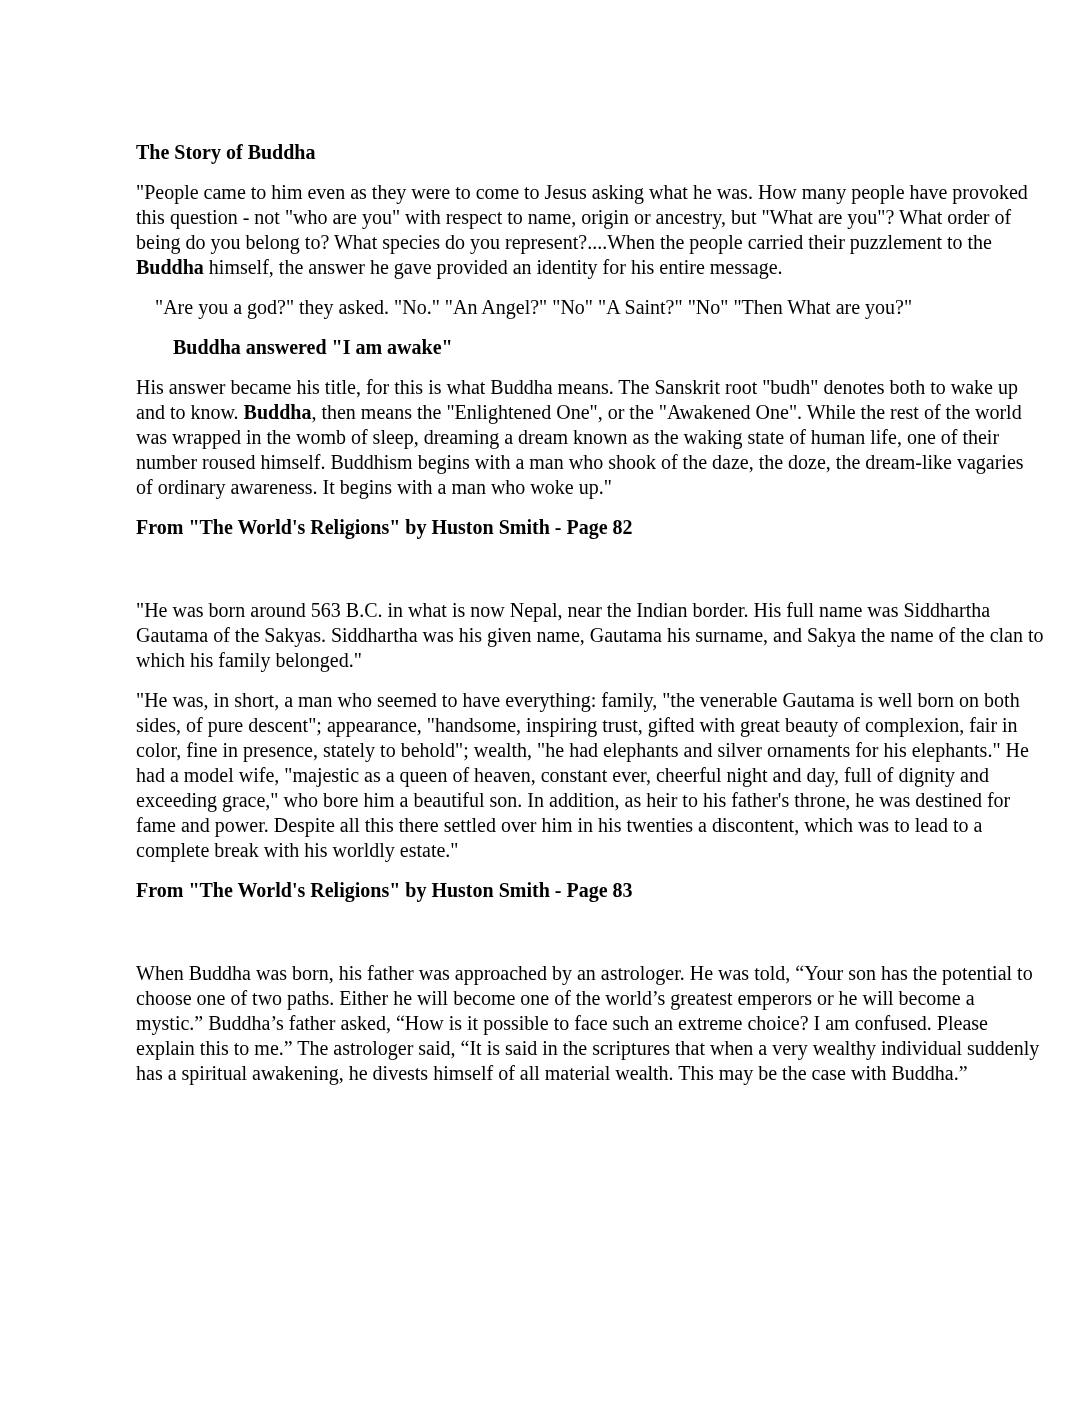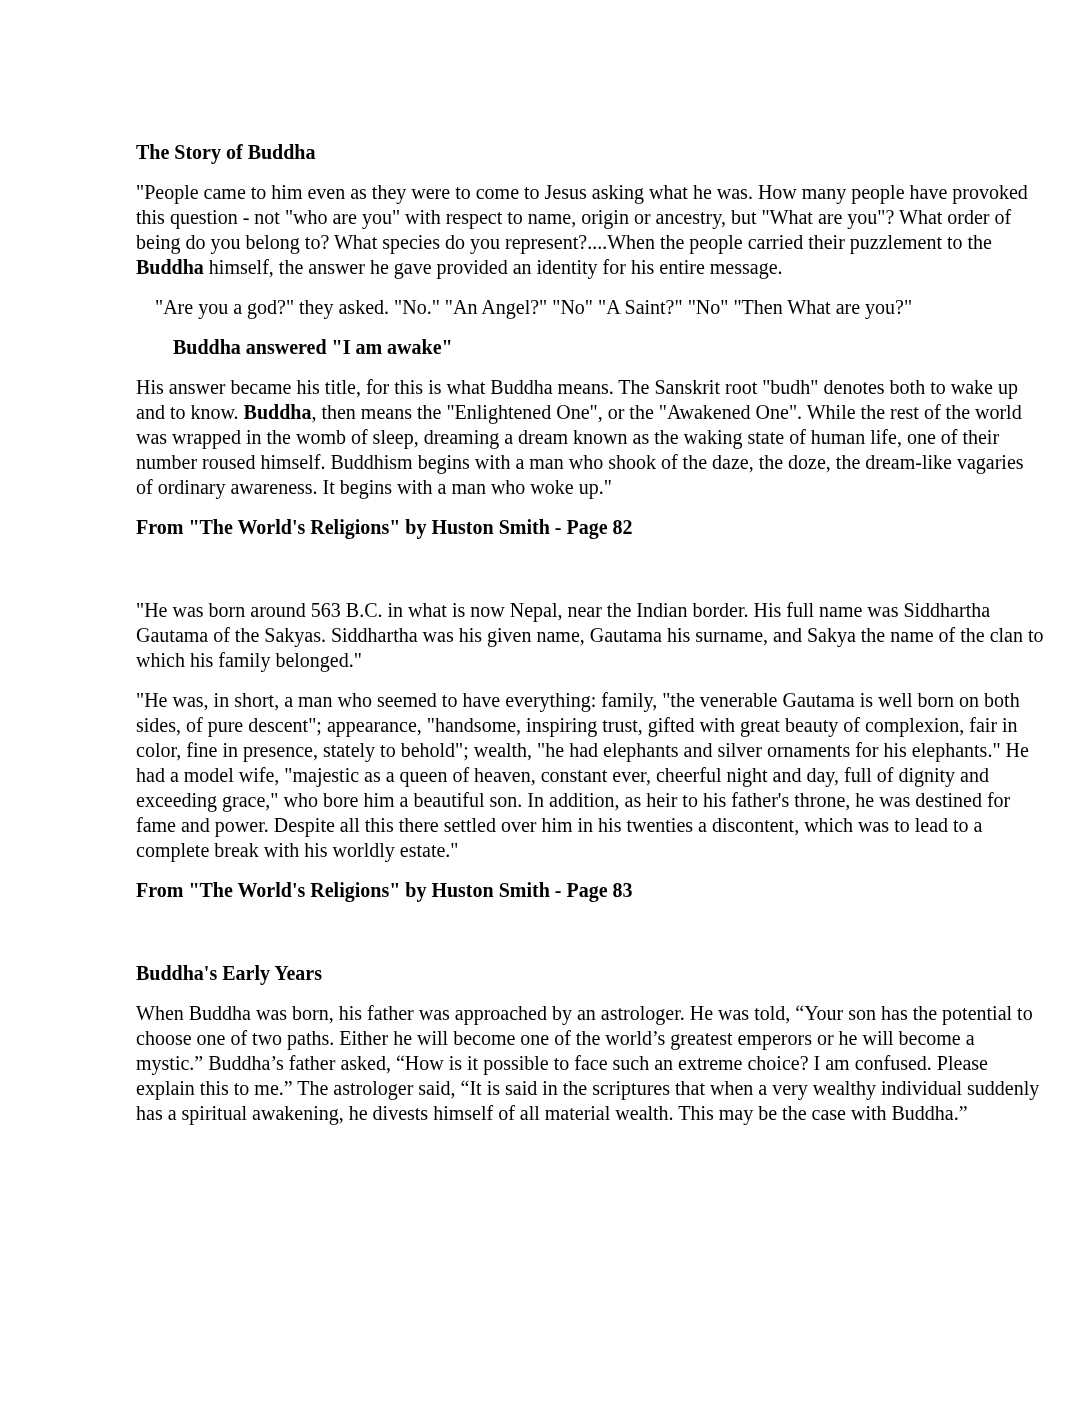--- a/index.html
+++ b/index.html
@@ -55,17 +55,16 @@
   <div class="para"><span>His answer became his title, for this is what Buddha means. The Sanskrit root "budh" denotes both to wake up and to know. </span><span class="bold">Buddha</span><span>, then means the "Enlightened One", or the "Awakened One". While the rest of the world was wrapped in the womb of sleep, dreaming a dream known as the waking state of human life, one of their number roused himself. Buddhism begins with a man who shook of the daze, the doze, the dream-like vagaries of ordinary awareness. It begins with a man who woke up."</span></div>
 
   <div class="para bold gap-after">From "The World's Religions" by Huston Smith - Page 82</div>
 
   <div class="para">"He was born around 563 B.C. in what is now Nepal, near the Indian border. His full name was Siddhartha Gautama of the Sakyas. Siddhartha was his given name, Gautama his surname, and Sakya the name of the clan to which his family belonged."</div>
 
   <div class="para">"He was, in short, a man who seemed to have everything: family, "the venerable Gautama is well born on both sides, of pure descent"; appearance, "handsome, inspiring trust, gifted with great beauty of complexion, fair in color, fine in presence, stately to behold"; wealth, "he had elephants and silver ornaments for his elephants." He had a model wife, "majestic as a queen of heaven, constant ever, cheerful night and day, full of dignity and exceeding grace," who bore him a beautiful son. In addition, as heir to his father's throne, he was destined for fame and power. Despite all this there settled over him in his twenties a discontent, which was to lead to a complete break with his worldly estate."</div>
 
   <div class="para bold gap-after">From "The World's Religions" by Huston Smith - Page 83</div>
 
-  <div class="para bold">Buddha's Early Years</div>
 
   <div class="para">When Buddha was born, his father was approached by an astrologer. He was told, “Your son has the potential to choose one of two paths. Either he will become one of the world’s greatest emperors or he will become a mystic.” Buddha’s father asked, “How is it possible to face such an extreme choice? I am confused. Please explain this to me.” The astrologer said, “It is said in the scriptures that when a very wealthy individual suddenly has a spiritual awakening, he divests himself of all material wealth. This may be the case with Buddha.”</div>
 
 </div>
 
 </body></html>

